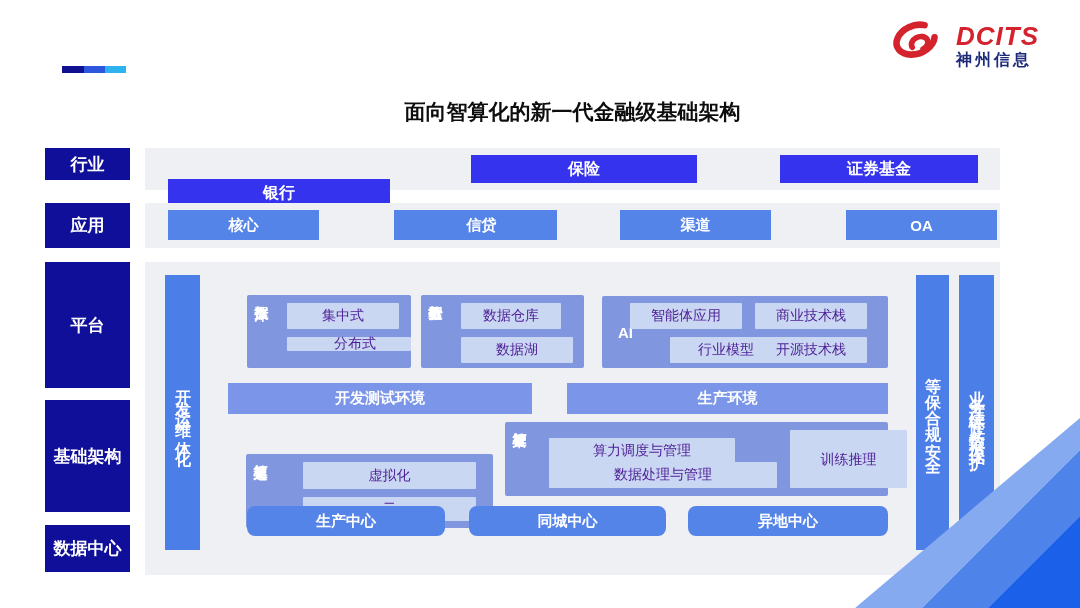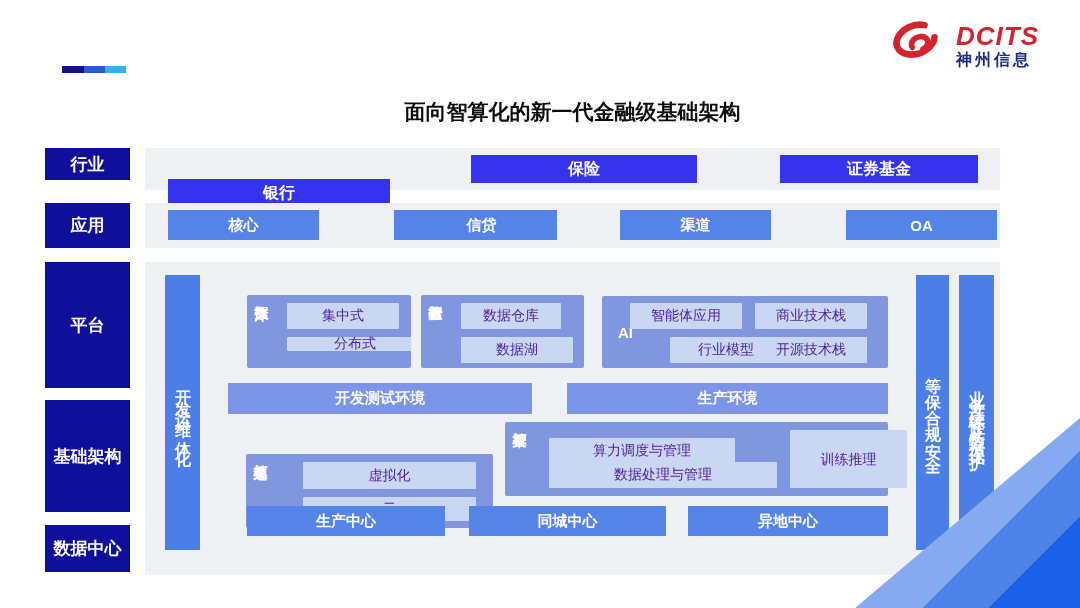--- a/index.html
+++ b/index.html
@@ -32,21 +32,21 @@
   
   .container{left:145px;top:262px;width:855px;height:313px;background:#eff0f4;}
   .vbar{position:absolute;background:#4c7ee8;color:#fff;font-weight:bold;font-size:16px;
     writing-mode:vertical-rl;display:flex;align-items:center;justify-content:center;top:13px;height:275px;}
   .section{position:absolute;background:#8096de;border-radius:2px;}
   .section-label{position:absolute;color:#fff;font-weight:bold;font-size:14px;writing-mode:vertical-rl;
     top:0;bottom:0;display:flex;align-items:center;line-height:1;}
   .chip{position:absolute;background:#cad7f3;color:#4c1d95;font-size:14px;
     display:flex;align-items:center;justify-content:center;border-radius:1px;}
   .env-btn{background:#7b95e8;font-size:15px;height:31px;top:121px;}
-  .dc-btn{background:#5584e8;font-size:15px;height:30px;top:244px;}
+  .dc-btn{background:#5584e8;font-size:15px;height:30px;top:244px;border-radius:8px;}
   
   .corner{right:0;bottom:0;width:225px;height:190px;z-index:10;
     clip-path:polygon(100% 0,0 100%,100% 100%);
     background:linear-gradient(135deg,
       #f3f6fb 0 14%,#dce6f8 14% 30%,#b7cdf5 30% 46%,
       #86aaf0 46% 62%,#4e83ea 62% 78%,#1b60e8 78% 100%);}
 </style>
 </head>
 <body>
 

